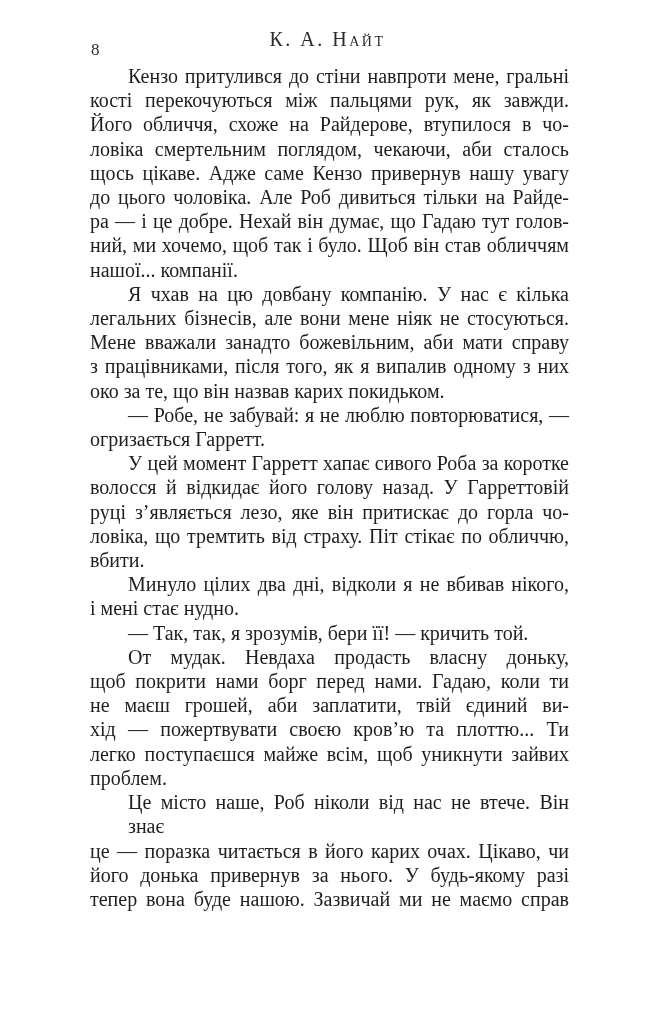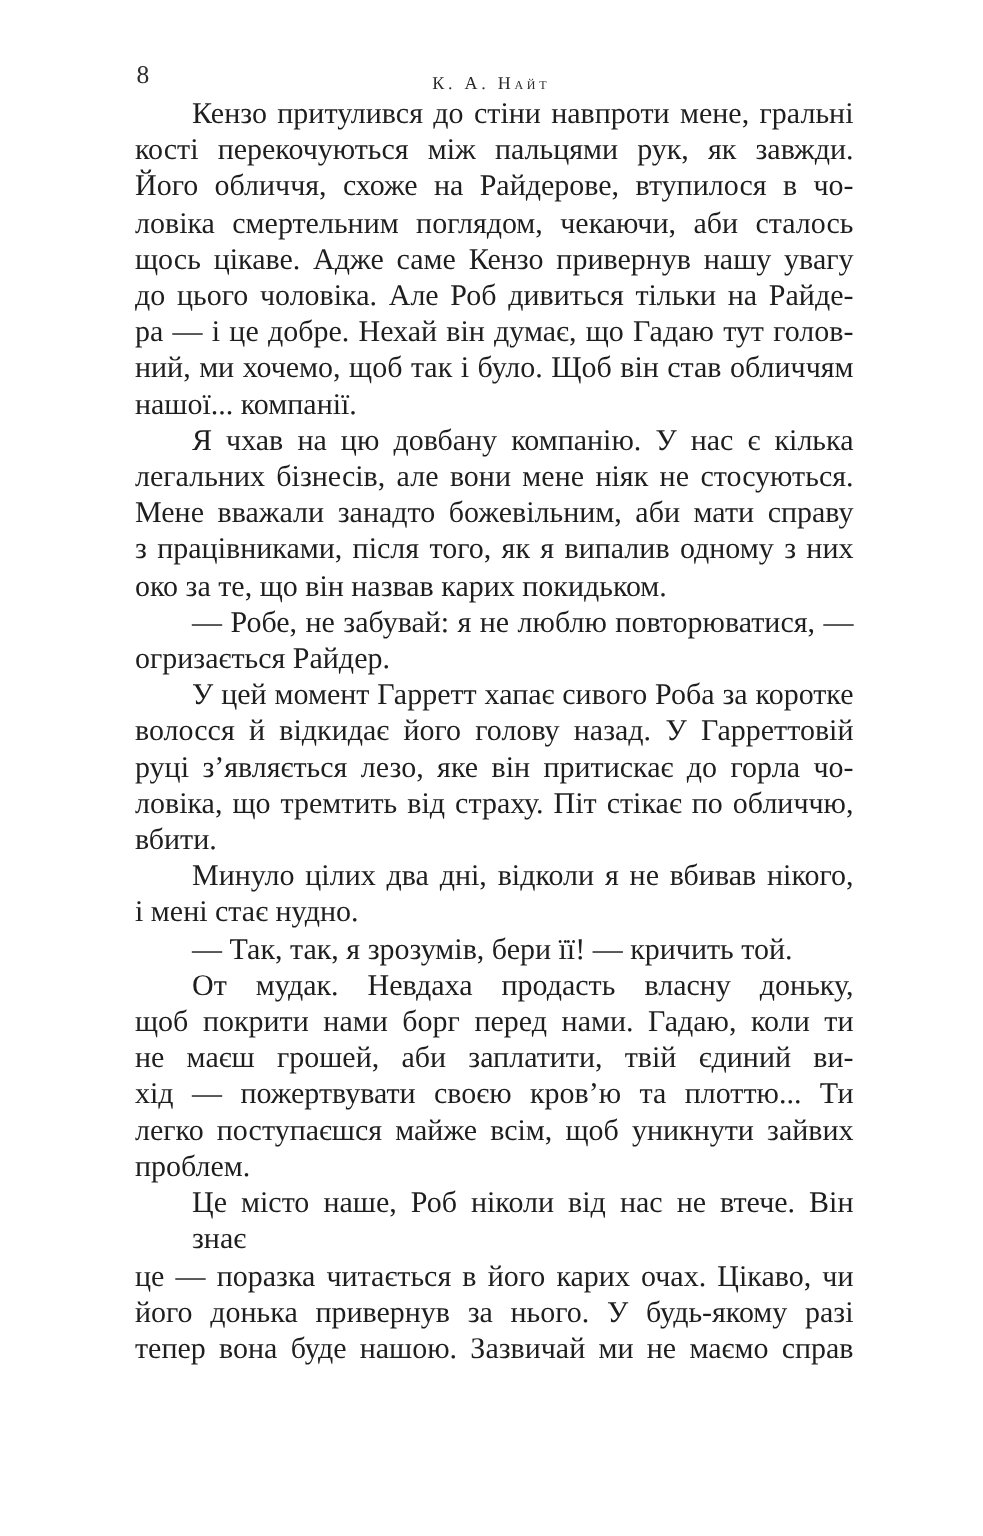--- a/index.html
+++ b/index.html
@@ -29,23 +29,23 @@
     position: absolute;
     left: 91px;
     top: 40px;
     font-size: 17px;
     color: #2b2b2b;
   }
   .header-title {
     position: absolute;
     left: 0;
     right: 0;
-    top: 48px;
+    top: 28px;
     text-align: center;
-    font-size: 12px;
+    font-size: 20px;
     font-variant: small-caps;
     letter-spacing: 2.5px;
     color: #2b2b2b;
   }
   .text-block {
     margin-left: 90px;
     width: 479px;
     font-size: 20px;
     line-height: 24.2px;
   }
@@ -86,21 +86,21 @@
       </div>
       <div class="para">
         <div class="line first just">Я чхав на цю довбану компанію. У нас є кілька</div>
         <div class="line just">легальних бізнесів, але вони мене ніяк не стосуються.</div>
         <div class="line just">Мене вважали занадто божевільним, аби мати справу</div>
         <div class="line just">з працівниками, після того, як я випалив одному з них</div>
         <div class="line">око за те, що він назвав карих покидьком.</div>
       </div>
       <div class="para">
         <div class="line first just">— Робе, не забувай: я не люблю повторюватися, —</div>
-        <div class="line">огризається Райдер.</div>
+        <div class="line">огризається Гарретт.</div>
       </div>
       <div class="para">
         <div class="line first just">У цей момент Гарретт хапає сивого Роба за коротке</div>
         <div class="line just">волосся й відкидає його голову назад. У Гарреттовій</div>
         <div class="line just">руці з’являється лезо, яке він притискає до горла чо-</div>
         <div class="line just">ловіка, що тремтить від страху. Піт стікає по обличчю,</div>
         <div class="line">вбити.</div>
       </div>
       <div class="para">
         <div class="line first just">Минуло цілих два дні, відколи я не вбивав нікого,</div>

